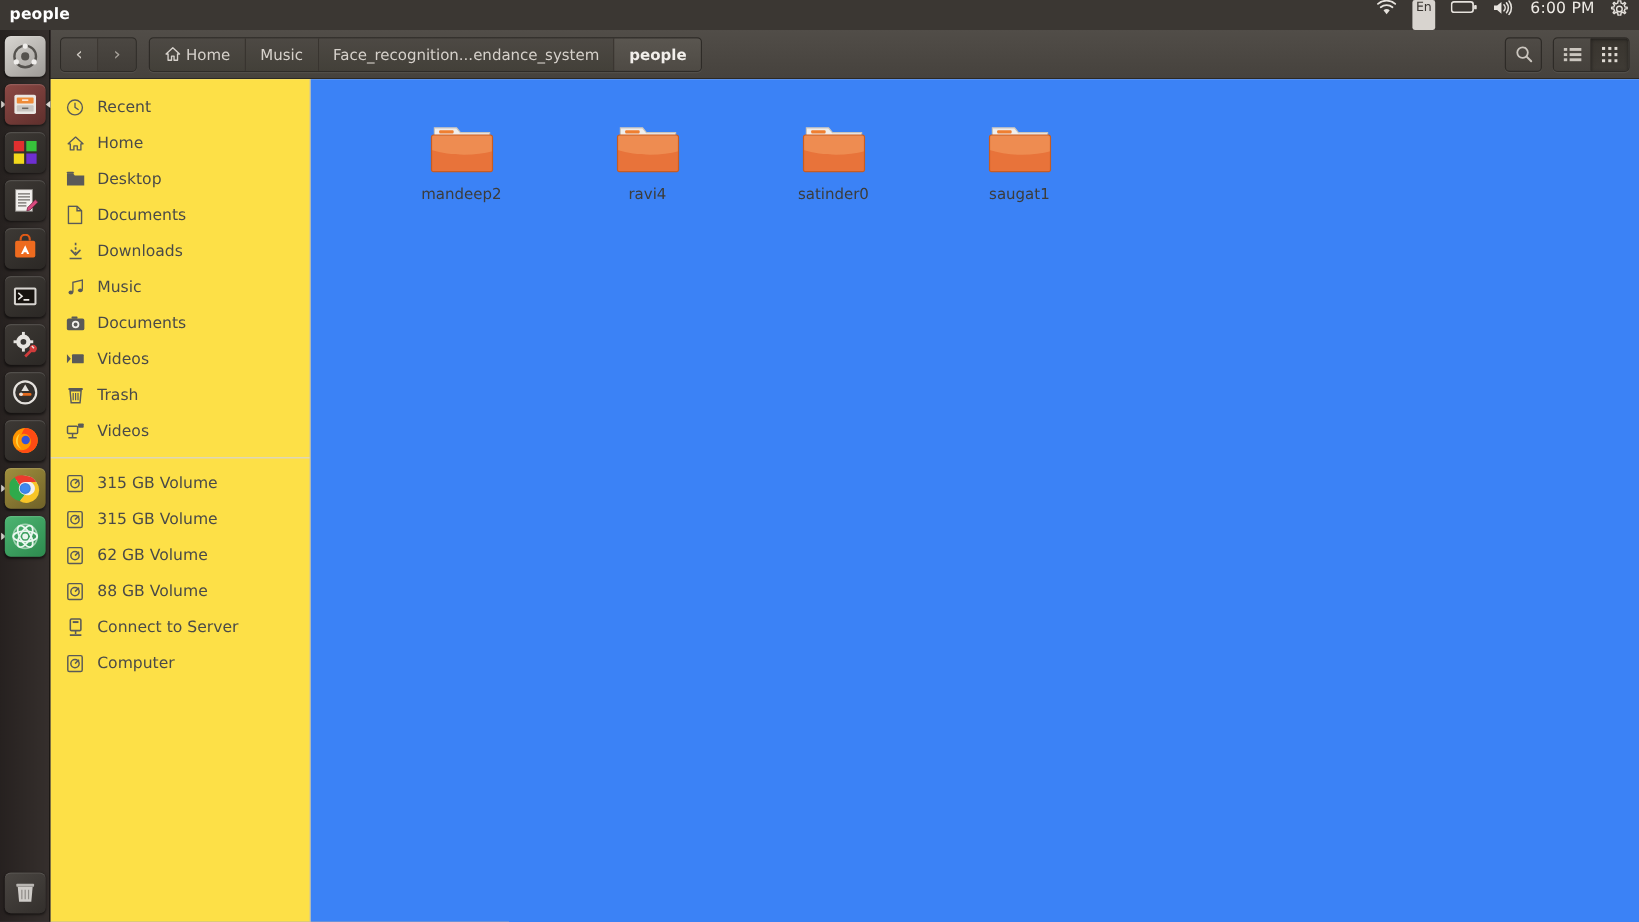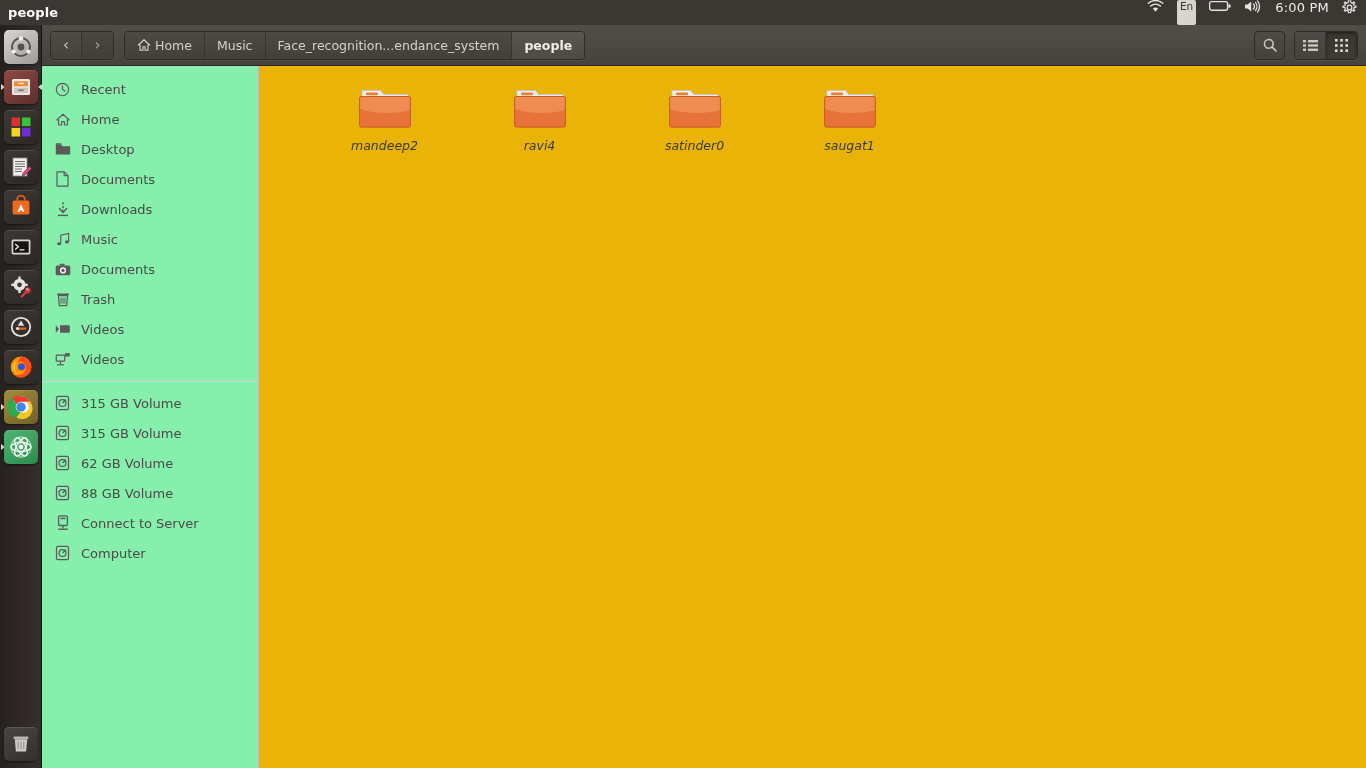--- a/index.html
+++ b/index.html
@@ -167,21 +167,21 @@
 
   
   #wbody {
     position: relative;
     display: flex;
     height: 702px;
     background: #ffffff;
   }
   #sidebar {
     width: 217px;
-    background: #86efac;
+    background: #fde047;
     border-right: 1px solid #bfbdb8;
     padding-top: 8px;
     position: relative;
   }
   .side-item {
     display: flex; align-items: center;
     height: 30px;
     padding-left: 12px;
     gap: 10px;
     color: #4a4a48;
@@ -193,24 +193,23 @@
     color: #5a5a58;
     flex: 0 0 17px;
   }
   .side-sep {
     height: 1px;
     background: #d7d5d1;
     margin: 7px 0 6px 0;
   }
   #content {
     flex: 1;
-    background: #eab308;
+    background: #3b82f6;
     position: relative;
-    padding: 12px 0 0 48px;
-    font-style: italic;
+    padding: 28px 0 0 48px;
   }
   .file-grid {
     display: flex;
     flex-wrap: wrap;
     gap: 0px;
   }
   .file-item {
     width: 155px;
     display: flex; flex-direction: column; align-items: center;
     padding-top: 6px;
@@ -564,45 +563,45 @@
               <rect x="4.6" y="0.7" width="5" height="2" rx="0.6" fill="#5a5a58"></rect>
               <circle cx="8" cy="7.4" r="3.1" fill="#f1f0ee"></circle>
               <circle cx="8" cy="7.4" r="1.6" fill="#5a5a58"></circle>
             </svg>
         </span>
         <span>Documents</span>
       </div>
 
       <div class="side-item">
         <span class="si-ico">
+          <svg width="16" height="12" viewBox="0 0 16 12">
+              <path d="M0.8 2.2 L4 6 0.8 9.8 z" fill="#5a5a58"></path>
+              <rect x="5" y="2.2" width="9.8" height="7.6" rx="0.8" fill="#5a5a58"></rect>
+            </svg>
+        </span>
+        <span>Videos</span>
+      </div>
+
+      <div class="side-item">
+        <span class="si-ico">
           <svg width="14" height="16" viewBox="0 0 14 16">
               <rect x="1" y="2.4" width="12" height="1.6" rx="0.5" fill="#5a5a58"></rect>
               <path d="M2.4 4.6 h9.2 l-0.9 10 h-7.4 z" fill="none" stroke="#5a5a58" stroke-width="1.2"></path>
               <g stroke="#5a5a58" stroke-width="1">
                 <line x1="5" y1="6.6" x2="5" y2="12.6"></line>
                 <line x1="7" y1="6.6" x2="7" y2="12.6"></line>
                 <line x1="9" y1="6.6" x2="9" y2="12.6"></line>
               </g>
             </svg>
         </span>
         <span>Trash</span>
       </div>
 
       <div class="side-item">
         <span class="si-ico">
-          <svg width="16" height="12" viewBox="0 0 16 12">
-              <path d="M0.8 2.2 L4 6 0.8 9.8 z" fill="#5a5a58"></path>
-              <rect x="5" y="2.2" width="9.8" height="7.6" rx="0.8" fill="#5a5a58"></rect>
-            </svg>
-        </span>
-        <span>Videos</span>
-      </div>
-
-      <div class="side-item">
-        <span class="si-ico">
           <svg width="16" height="15" viewBox="0 0 16 16">
               <rect x="0.8" y="3.4" width="9" height="6.4" rx="0.8" fill="none" stroke="#5a5a58" stroke-width="1.3"></rect>
               <rect x="10.2" y="1" width="5" height="3.8" rx="0.7" fill="#5a5a58"></rect>
               <line x1="5.3" y1="9.8" x2="5.3" y2="13.2" stroke="#5a5a58" stroke-width="1.3"></line>
               <line x1="1.6" y1="13.6" x2="9" y2="13.6" stroke="#5a5a58" stroke-width="1.3"></line>
             </svg>
         </span>
         <span>Videos</span>
       </div>
 

